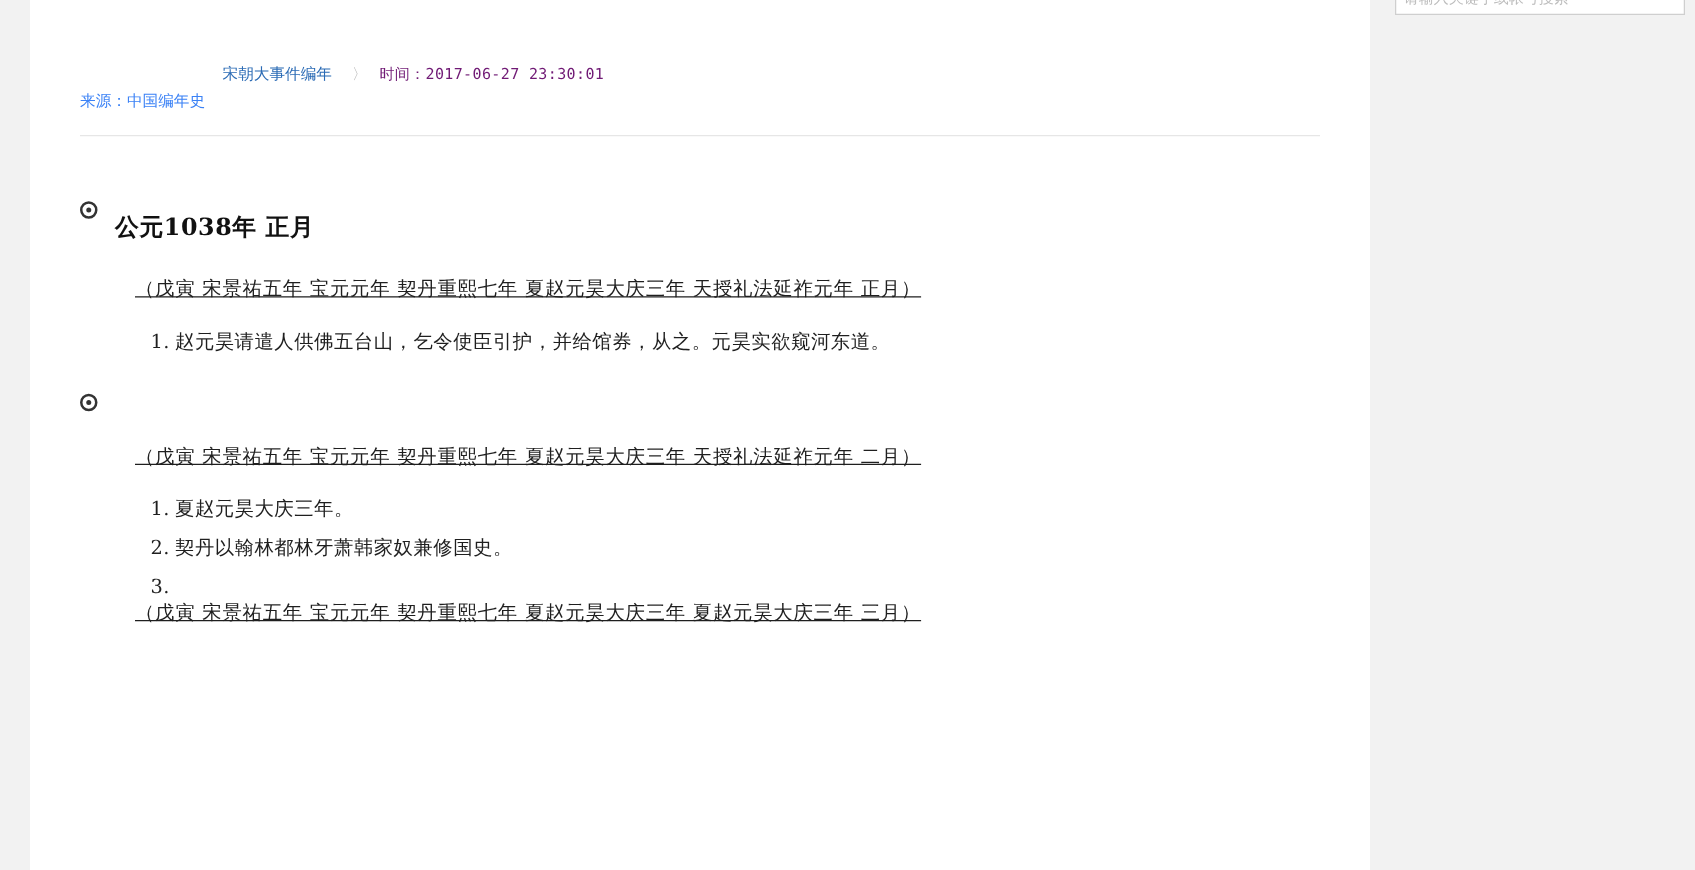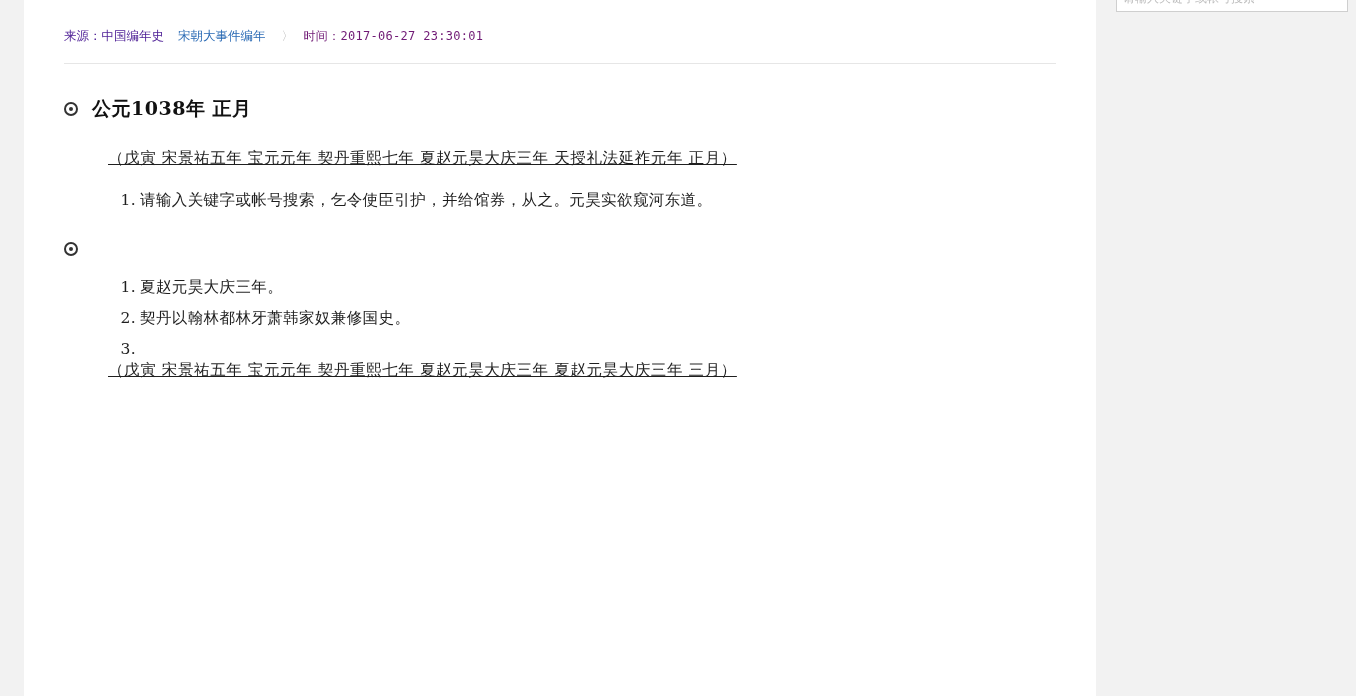--- a/index.html
+++ b/index.html
@@ -71,21 +71,21 @@
   }
   .meta {
     margin-top: 28px;
     font-size: 12.5px;
     color: #8a8a8a;
     display: flex;
     align-items: center;
     white-space: nowrap;
     font-family: "DejaVu Sans", sans-serif;
   }
-  .meta .src-label { color: #4c1d95; }
+  .meta .src-label { color: #3b82f6; margin-top: 45px; }
   .meta .src-link {
     color: #2b6bb5;
     margin-left: 14px;
     text-decoration: none;
   }
   .meta .sep {
     color: #b8b8b8;
     margin: 0 10px 0 16px;
     font-size: 12px;
   }
@@ -122,21 +122,21 @@
     flex: none;
   }
   .sect-head .bullet::after {
     content: "";
     position: absolute;
     left: 3px; top: 3px;
     width: 4px; height: 4px;
     background: #333;
     border-radius: 50%;
   }
-  .sect-head .htext { letter-spacing: 0.5px; }
+  .sect-head .htext { letter-spacing: 0.5px; margin-top: 28px; }
   .paren-line {
     margin: 26px 0 0 44px;
     font-family: "DejaVu Serif", serif;
     font-size: 15.5px;
     color: #1f1f1f;
     letter-spacing: 0.6px;
     text-decoration: underline;
   }
   ol.items {
     margin: 16px 0 0 0;
@@ -187,27 +187,28 @@
       <div class="body-area">
 
         <div class="sect-head">
           <span class="bullet"></span>
           <span class="htext">公元1038年  正月</span>
         </div>
         <div class="paren-line">（戊寅  宋景祐五年  宝元元年  契丹重熙七年  夏赵元昊大庆三年  天授礼法延祚元年  正月）</div>
         <ol class="items">
           <li>
             <span class="num">1.</span>
-            <span>请输入关键字或帐号搜索，乞令使臣引护，并给馆券，从之。元昊实欲窥河东道。</span>
+            <span>赵元昊请遣人供佛五台山，乞令使臣引护，并给馆券，从之。元昊实欲窥河东道。</span>
           </li>
         </ol>
 
         <div class="sect-head">
           <span class="bullet"></span>
         </div>
+        <div class="paren-line">（戊寅  宋景祐五年  宝元元年  契丹重熙七年  夏赵元昊大庆三年  天授礼法延祚元年  二月）</div>
         <ol class="items">
           <li>
             <span class="num">1.</span>
             <span>夏赵元昊大庆三年。</span>
           </li>
           <li>
             <span class="num">2.</span>
             <span>契丹以翰林都林牙萧韩家奴兼修国史。</span>
           </li>
           <li>

